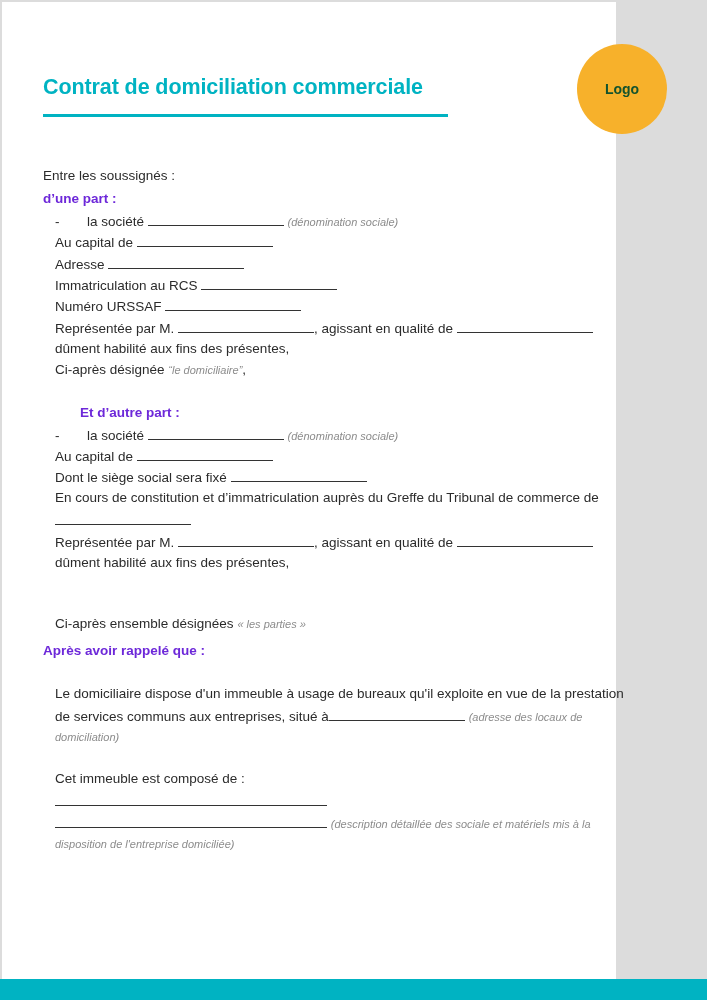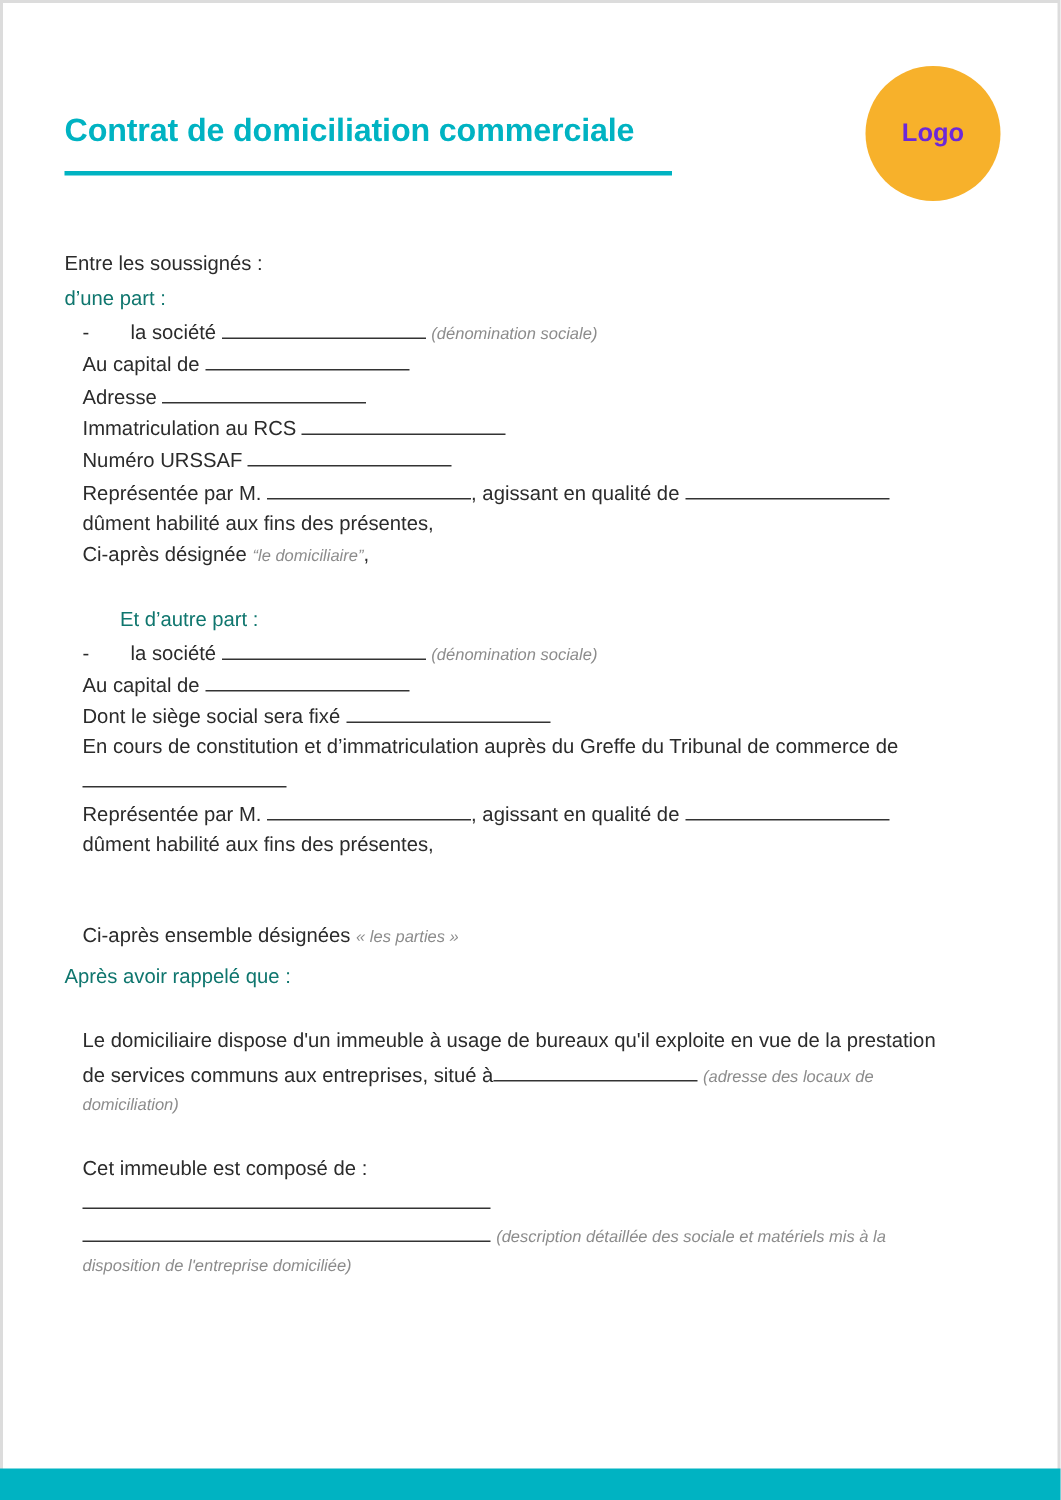--- a/index.html
+++ b/index.html
@@ -3,42 +3,42 @@
 <meta charset="utf-8">
 <style>
   html, body { margin: 0; padding: 0; }
   body {
     width: 707px; height: 1000px; position: relative; overflow: hidden;
     background: #dcdcdc;
     font-family: "Liberation Sans", sans-serif;
     color: #2b2b2b;
   }
   .page {
-    position: absolute; left: 2px; top: 2px; width: 703px; height: 998px;
+    position: absolute; left: 2px; top: 2px; width: 614px; height: 998px;
     background: #ffffff;
   }
   .title {
     position: absolute; left: 41px; top: 73px;
     font-size: 21.5px; font-weight: bold; color: #00b3c2;
     letter-spacing: -0.1px; white-space: nowrap;
   }
   .title-rule {
     position: absolute; left: 41px; top: 112px; width: 405px; height: 3px;
     background: #00b3c2;
   }
   .logo {
     position: absolute; left: 575px; top: 42px; width: 90px; height: 90px;
-    border-radius: 50%; background: #f7b12b; color: #6d28d9;
+    border-radius: 50%; background: #f7b12b; color: #14532d;
     display: flex; align-items: center; justify-content: center;
-    font-size: 17px; font-weight: bold;
+    font-size: 14px; font-weight: bold;
   }
   .line {
     position: absolute; font-size: 13.5px; white-space: nowrap; color: #2b2b2b;
   }
-  .bold { font-weight: normal; color: #0f766e; }
+  .bold { font-weight: bold; color: #6d28d9; }
   .hint { font-style: italic; color: #8c8c8c; font-size: 11px; }
   .blank {
     display: inline-block; border-bottom: 1px solid #333; height: 12px;
     vertical-align: baseline; width: 136px;
   }
   .blank.long { width: 272px; }
   .dash { display: inline-block; width: 32px; }
   .footer-bar {
     position: absolute; left: 0; top: 979px; width: 707px; height: 21px;
     background: #00b3c2;

